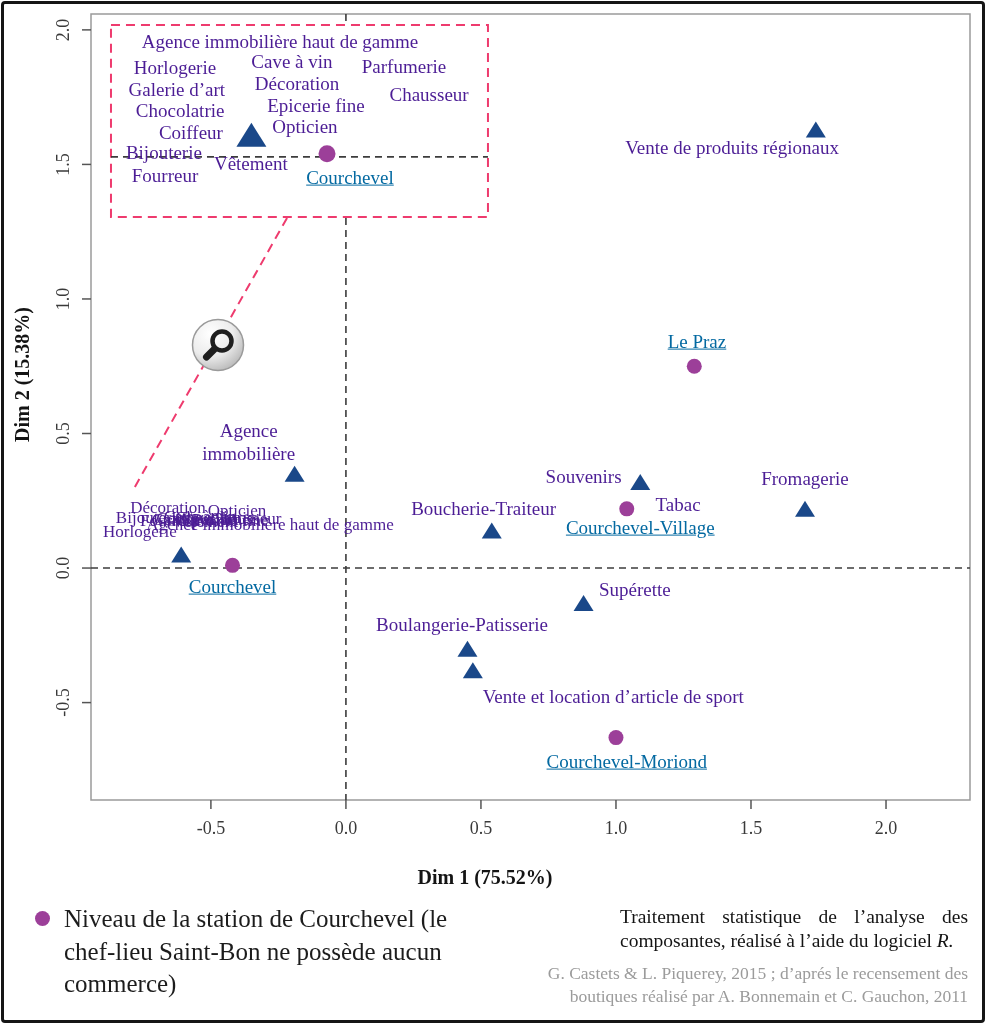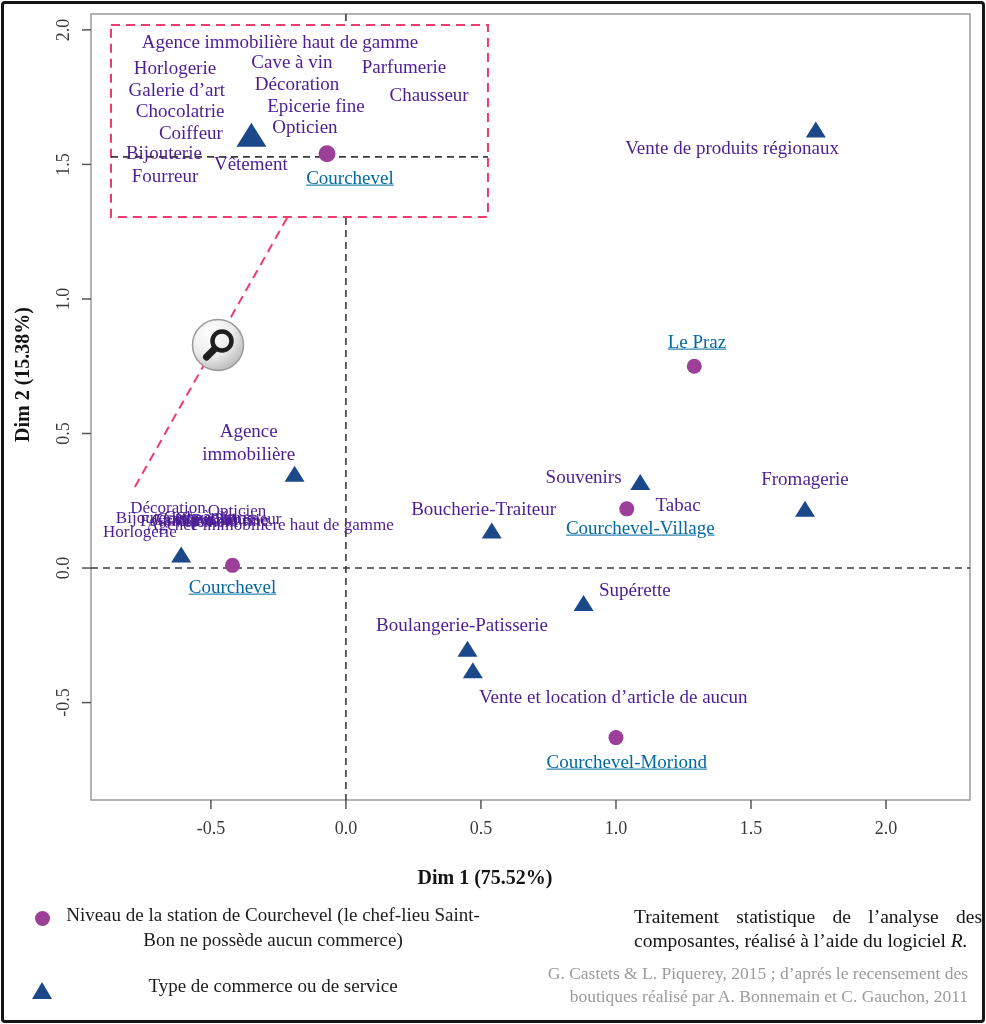--- a/index.html
+++ b/index.html
@@ -20,22 +20,22 @@
   .c-purple{color:#0369a1;text-decoration:underline;}
   .axis-title{position:absolute;font-weight:bold;color:#141414;font-size:20px;z-index:4;}
   #x-axis-title{left:0;top:866px;width:970px;text-align:center;}
   #y-axis-title{left:-158px;top:363px;width:360px;text-align:center;transform:rotate(-90deg);}
   #magnifier{position:absolute;left:191px;top:318px;width:54px;height:54px;z-index:20;}
   #legend{position:absolute;left:20px;top:903px;z-index:10;}
   .legend-row{position:relative;margin-bottom:22px;display:flex;align-items:flex-start;}
   .legend-marker{width:44px;flex:0 0 44px;display:flex;justify-content:center;padding-top:8px;}
   .legend-dot{width:15px;height:15px;border-radius:50%;background:#9c3f99;}
   .legend-tri{width:0;height:0;border-left:10px solid transparent;border-right:10px solid transparent;border-bottom:17px solid #1a4889;}
-  .legend-text{font-size:19px;color:#1c1c1c;width:418px;line-height:1.3;text-align:center;}
-  #caption{position:absolute;right:4px;top:905px;width:348px;text-align:justify;font-size:19.5px;color:#141414;line-height:1.25;z-index:10;}
+  .legend-text{font-size:25px;color:#1c1c1c;width:418px;line-height:1.3;}
+  #caption{position:absolute;right:18px;top:905px;width:348px;text-align:justify;font-size:19.5px;color:#141414;line-height:1.25;z-index:10;}
   #caption i{font-style:italic;}
   #credits{position:absolute;right:18px;top:962px;width:470px;text-align:right;font-size:17.5px;color:#9b9b9b;line-height:1.3;z-index:10;}
 </style>
 </head>
 <body>
 
 <div id="canvas">
   <div id="frame"></div>
 
   <svg id="plot-svg" width="986" height="1024">
@@ -92,21 +92,21 @@
       <div class="pt-label c-blue multiline" style="left: 248.707px; top: 442.923px;">Agence
 immobilière</div>
       <div class="pt-label c-purple" style="left: 696.983px; top: 342.016px;">Le Praz</div>
       <div class="pt-label c-blue" style="left: 583.564px; top: 476.559px;">Souvenirs</div>
       <div class="pt-label c-blue" style="left: 678.08px; top: 505px;">Tabac</div>
       <div class="pt-label c-blue" style="left: 805.002px; top: 479.25px;">Fromagerie</div>
       <div class="pt-label c-purple" style="left: 640.274px; top: 527.685px;">Courchevel-Village</div>
       <div class="pt-label c-blue" style="left: 483.647px; top: 508.849px;">Boucherie-Traiteur</div>
       <div class="pt-label c-blue" style="left: 634.873px; top: 589.575px;">Supérette</div>
       <div class="pt-label c-blue" style="left: 462.043px; top: 624.556px; text-align: right;">Boulangerie-Patisserie</div>
-      <div class="pt-label c-blue" style="left: 613.269px; top: 697.209px;">Vente et location d’article de aucun</div>
+      <div class="pt-label c-blue" style="left: 613.269px; top: 697.209px;">Vente et location d’article de sport</div>
       <div class="pt-label c-purple" style="left: 626.771px; top: 761.79px;">Courchevel-Moriond</div>
       <div class="pt-label c-purple" style="left: 232.504px; top: 586.884px;">Courchevel</div>
       <div class="pt-label c-blue small" style="left: 167.963px; top: 508.042px;">Décoration</div>
       <div class="pt-label c-blue small" style="left: 237.095px; top: 511.002px;">Opticien</div>
       <div class="pt-label c-blue small" style="left: 200.099px; top: 516.922px;">Cave à vin</div>
       <div class="pt-label c-blue small" style="left: 149.87px; top: 517.998px;">Bijouterie</div>
       <div class="pt-label c-blue small" style="left: 194.968px; top: 519.882px;">Galerie d’art</div>
       <div class="pt-label c-blue small" style="left: 214.951px; top: 517.998px;">Chocolatrie</div>
       <div class="pt-label c-blue small" style="left: 230.074px; top: 519.882px;">Parfumerie</div>
       <div class="pt-label c-blue small" style="left: 246.006px; top: 519.074px;">Chausseur</div>

